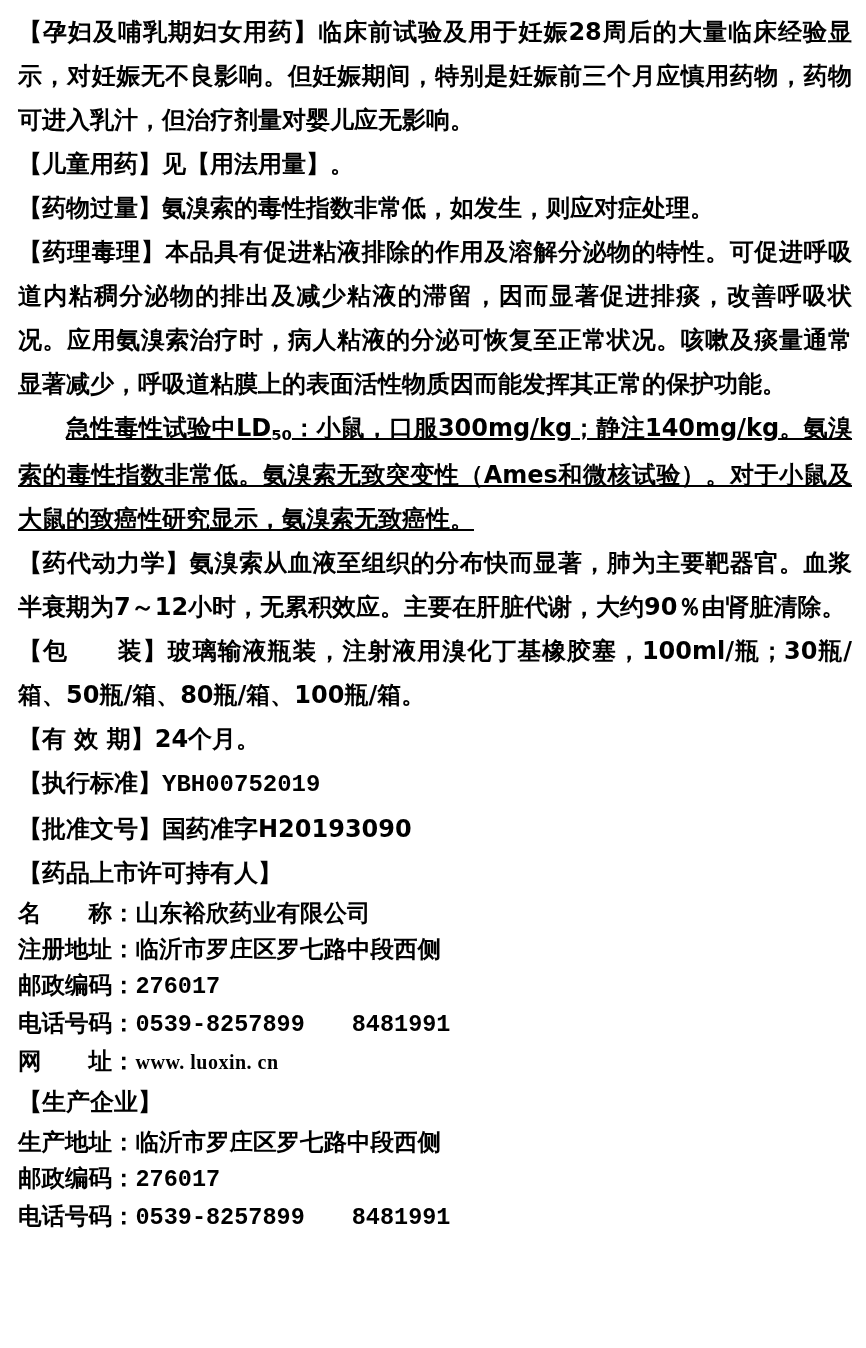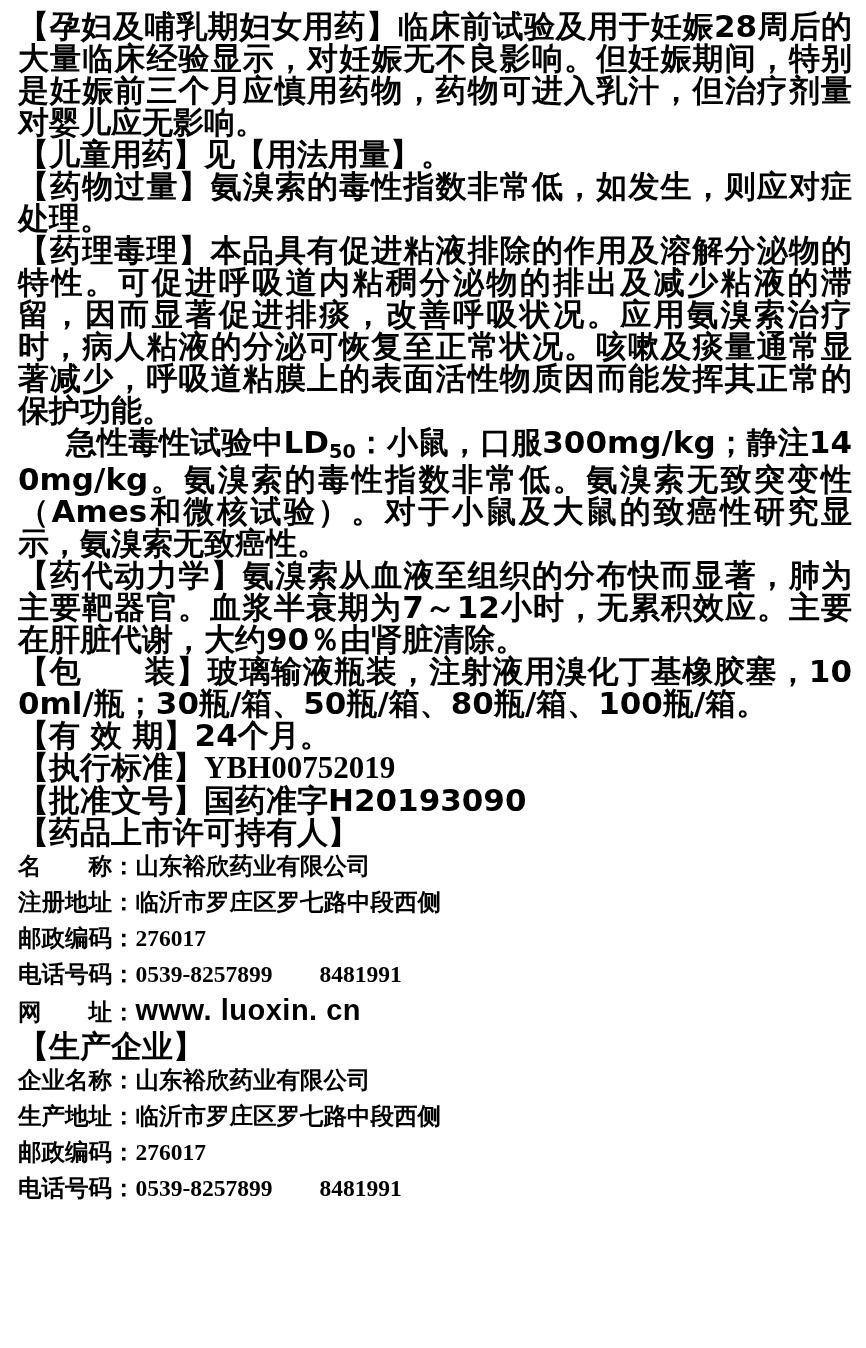--- a/index.html
+++ b/index.html
@@ -12,53 +12,54 @@
     min-height: 1348px;
     font-family: "DejaVu Sans", "Liberation Sans", sans-serif;
     color: #000000;
   }
   .page {
     box-sizing: border-box;
     width: 866px;
     padding: 10px 14px 8px 18px;
   }
   .para {
-    font-size: 31px;
-    line-height: 32px;
+    font-size: 24px;
+    line-height: 44px;
     font-weight: 700;
     letter-spacing: 0px;
     text-align: justify;
     text-justify: inter-ideograph;
     margin: 0 0 0 0;
     word-break: break-all;
   }
   .indent {
     text-indent: 48px;
+    text-decoration: underline;
   }
   .label {
     font-weight: 700;
   }
   .mono-ascii {
-    font-family: Liberation Sans, sans-serif;
+    font-family: Liberation Serif, serif;
     font-weight: 700;
-    font-size: 29px;
+    font-size: 20px;
     letter-spacing: 0.5px;
   }
   .kv {
     font-size: 23.5px;
     line-height: 36px;
     font-weight: 700;
     margin: 0;
     white-space: pre;
   }
   .kv .val {
     font-weight: 700;
   }
   .num {
-    font-family: Liberation Serif, serif;
+    font-family: Liberation Mono, monospace;
     font-weight: 700;
   }
   sub.sub {
     font-size: 0.62em;
     vertical-align: baseline;
     position: relative;
     top: 0.25em;
   }
 </style>
 </head>
@@ -99,21 +100,20 @@
   <p class="kv"><span>邮政编码：</span><span class="val num">276017</span></p>
 
   <p class="kv"><span>电话号码：</span><span class="val num">0539-8257899　　8481991</span></p>
 
 
 
   <p class="kv"><span>网　　址：</span><span class="val mono-ascii">www. luoxin. cn</span></p>
 
   <p class="para"><span class="label">【生产企业】</span></p>
 
-  <p class="kv"><span>企业名称：</span><span class="val">山东裕欣药业有限公司</span></p>
 
   <p class="kv"><span>生产地址：</span><span class="val">临沂市罗庄区罗七路中段西侧</span></p>
 
   <p class="kv"><span>邮政编码：</span><span class="val num">276017</span></p>
 
   <p class="kv"><span>电话号码：</span><span class="val num">0539-8257899　　8481991</span></p>
 
   <p class="kv"></p>
 
 </div>

